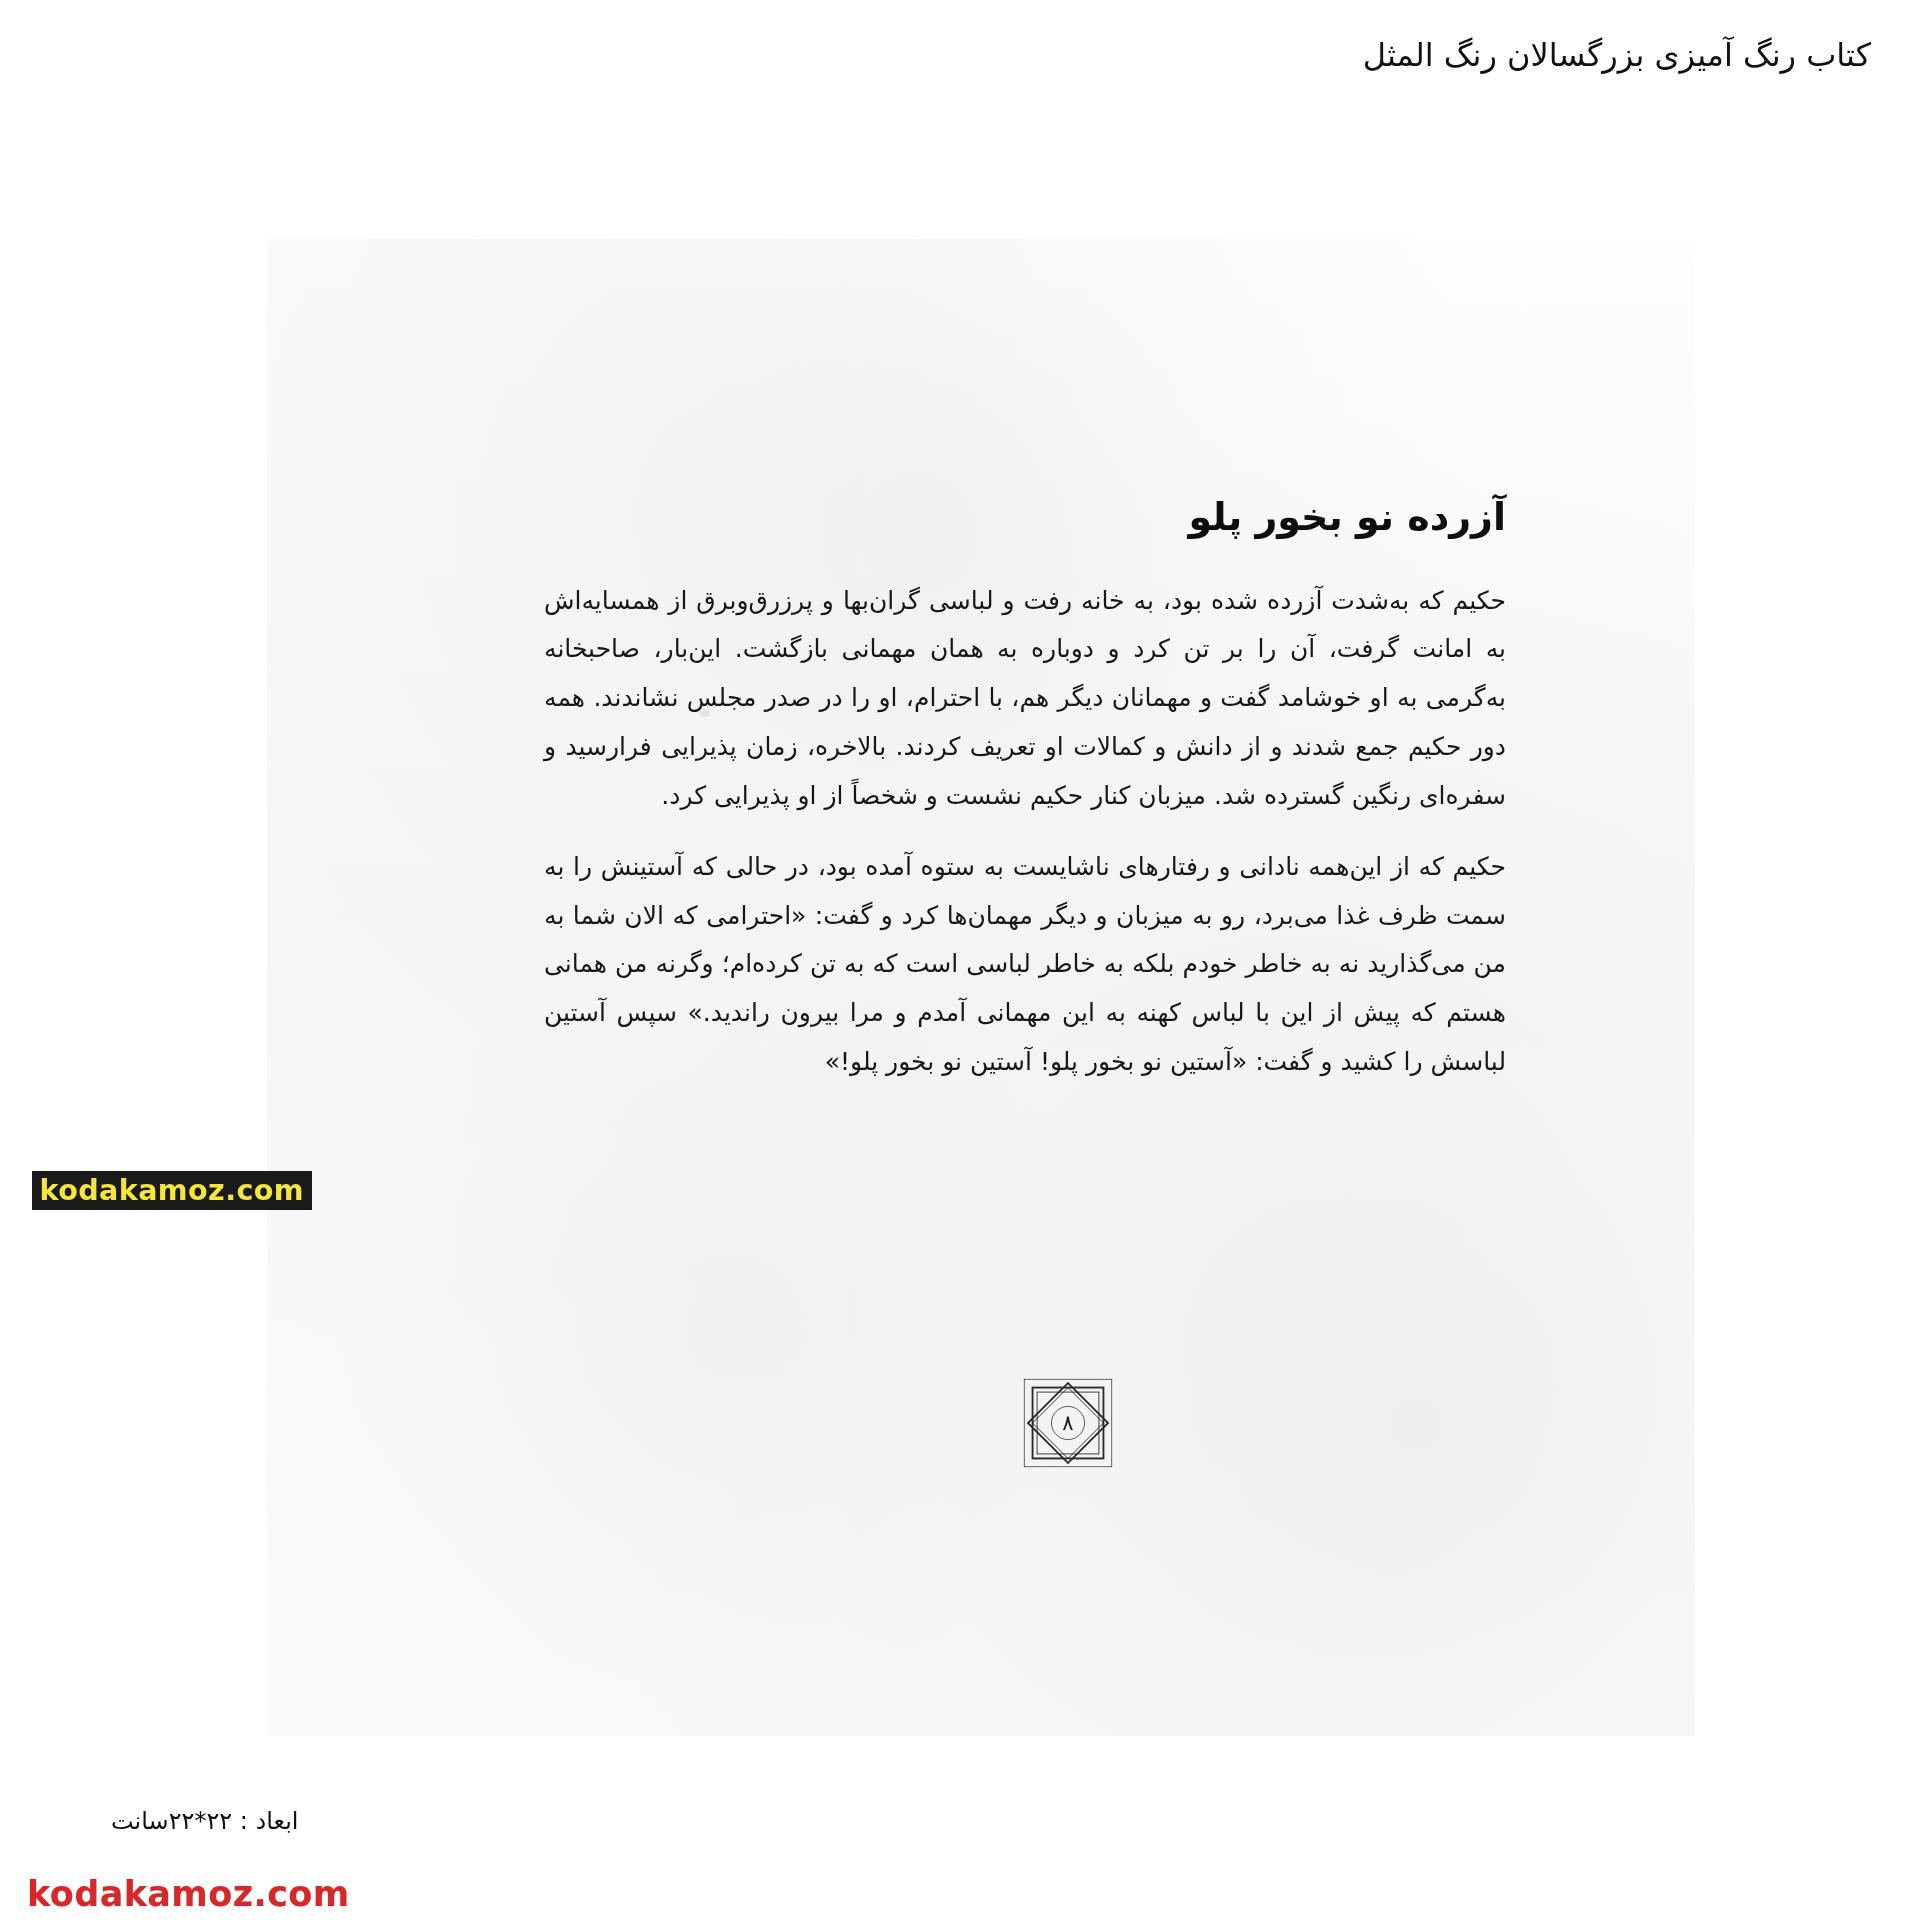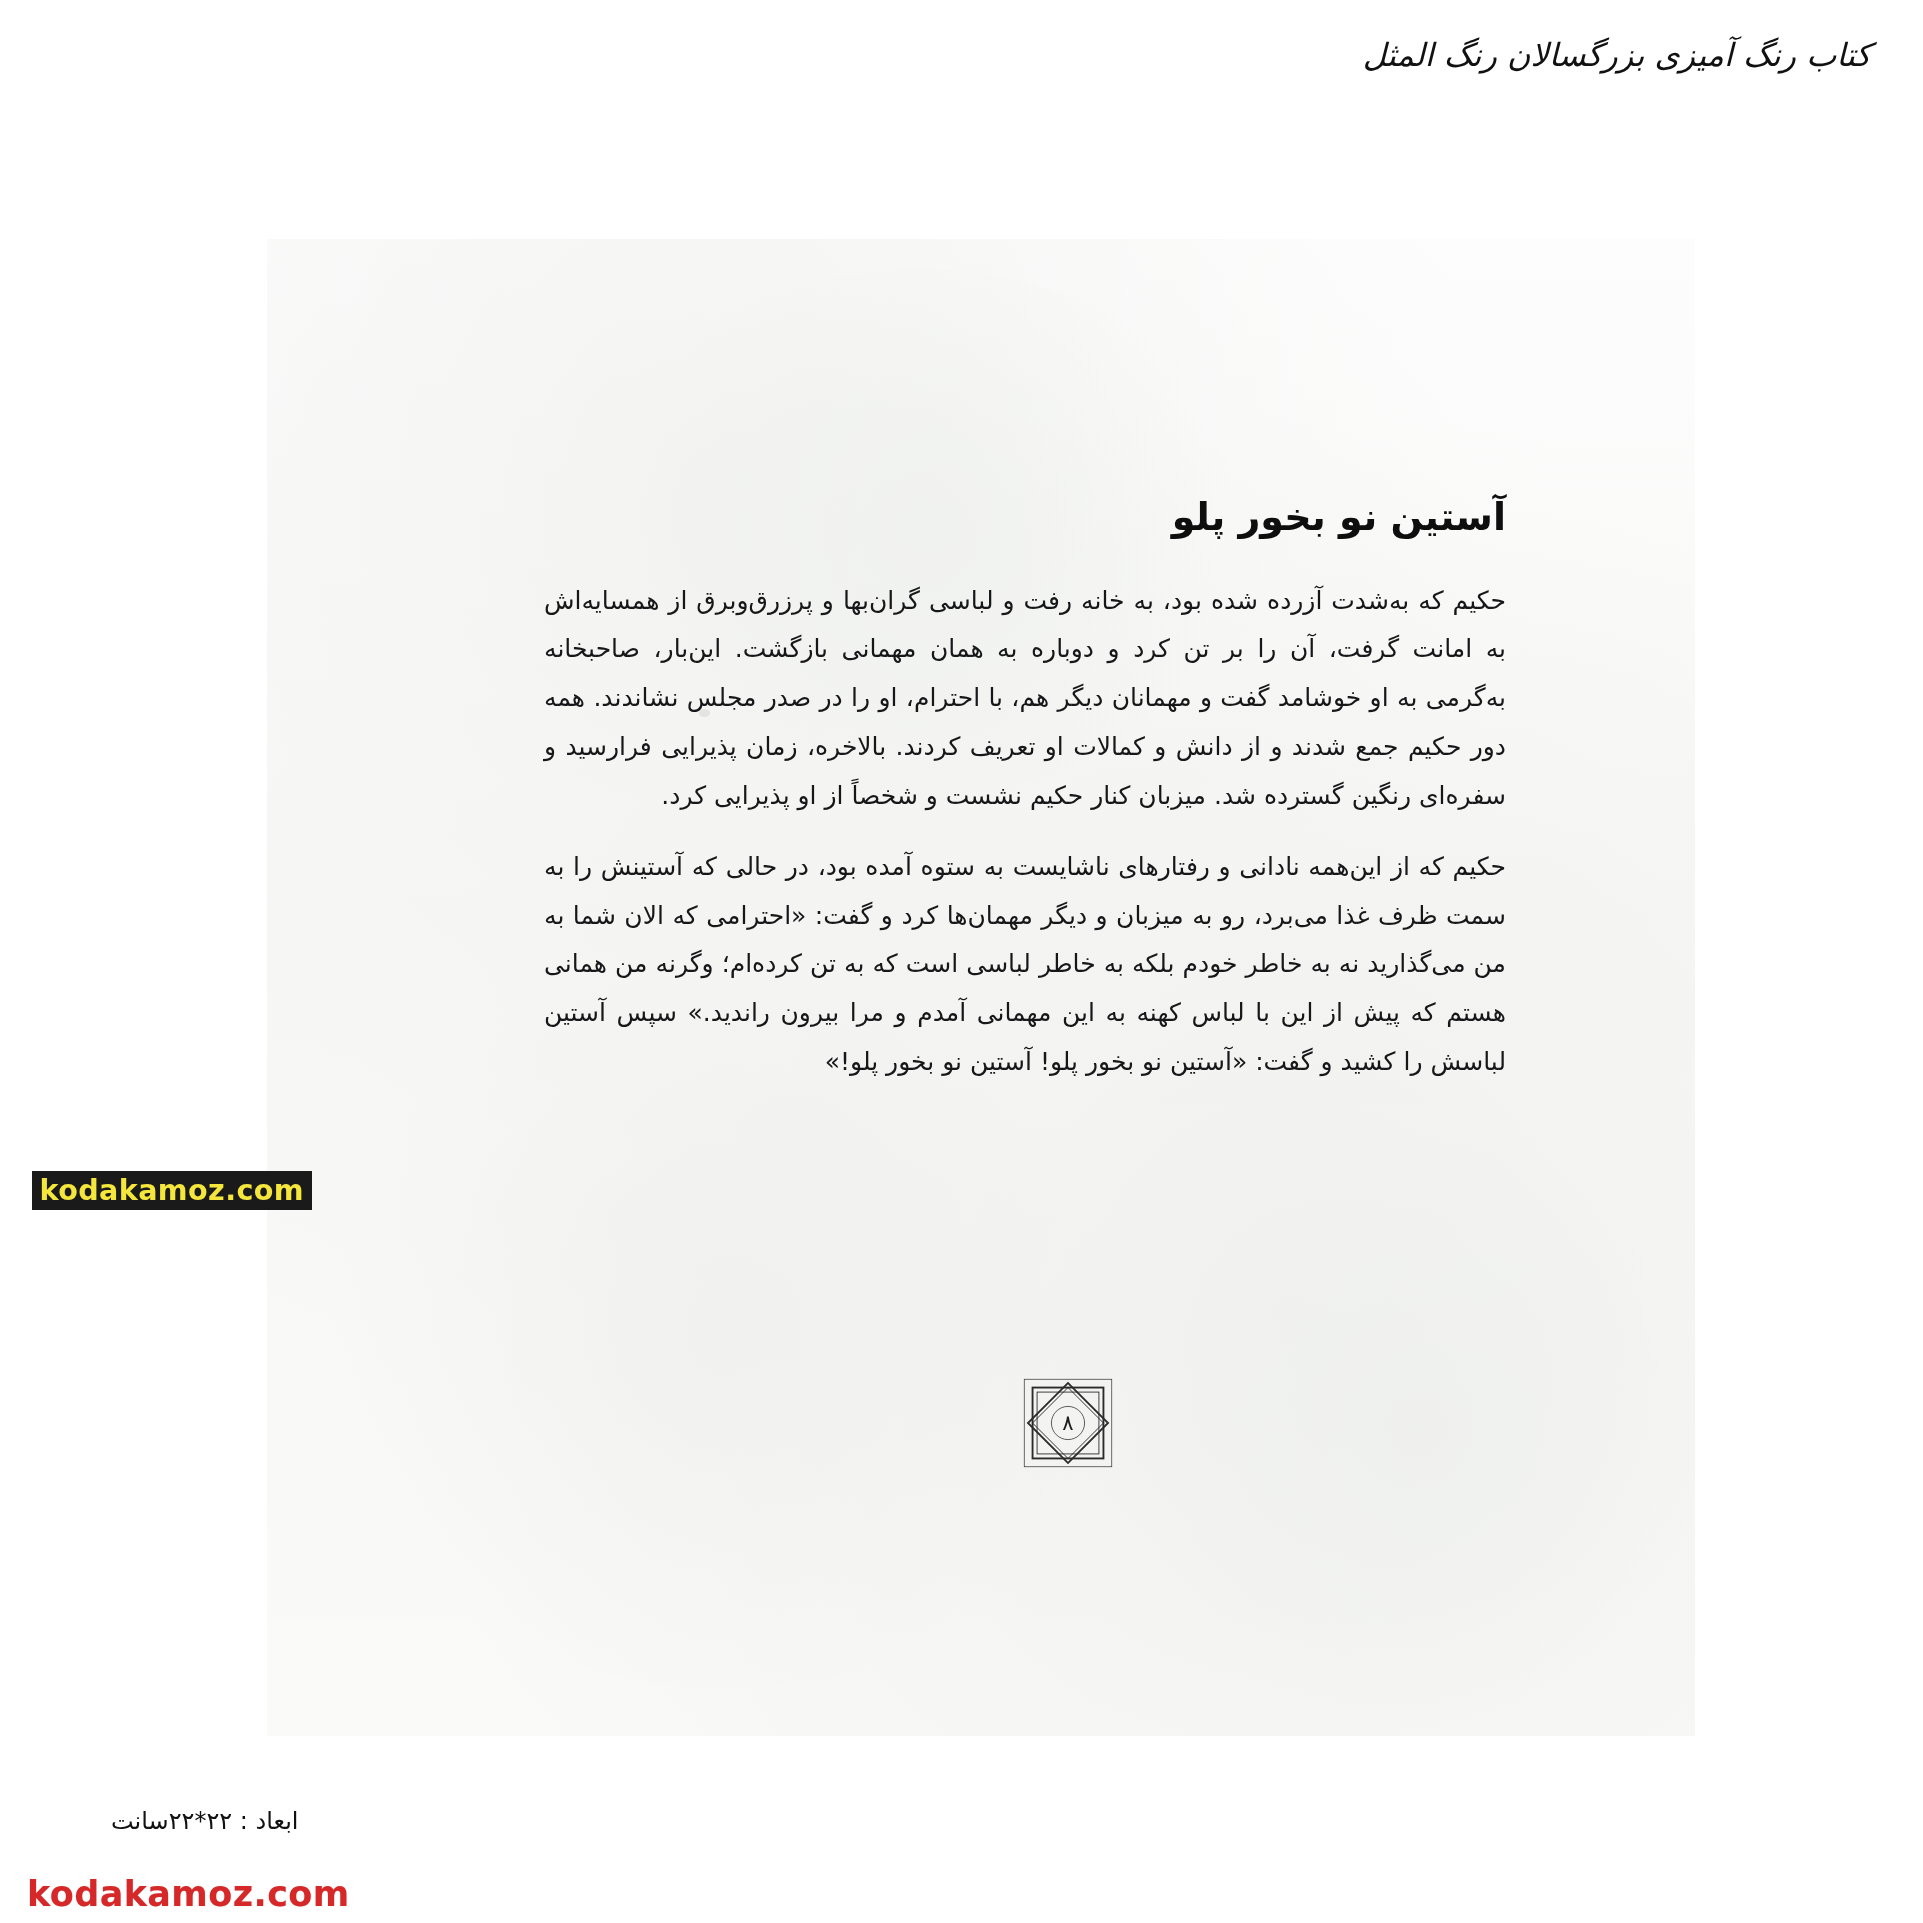--- a/index.html
+++ b/index.html
@@ -19,21 +19,20 @@
   .top-caption {
     position: absolute;
     top: 36px;
     right: 53px;
     font-size: 32px;
     color: #111111;
     direction: rtl;
     text-align: right;
     white-space: nowrap;
     letter-spacing: 0.4px;
-    font-style: italic;
   }
 
   
   .page-scan {
     position: absolute;
     left: 267px;
     top: 239px;
     width: 1428px;
     height: 1497px;
     background: #fbfbfb;
@@ -162,21 +161,21 @@
 
 <div class="top-caption">کتاب رنگ آمیزی بزرگسالان رنگ المثل</div>
 
 <div class="page-scan">
   <div class="wm wm-1"></div>
   <div class="wm wm-2"></div>
   <div class="wm wm-3"></div>
   <div class="wm-dot"></div>
 
   <div class="text-column">
-    <h1 class="story-title">آستین نو بخور پلو</h1>
+    <h1 class="story-title">آزرده نو بخور پلو</h1>
 
 
     <p class="story-para">حکیم که به‌شدت آزرده شده بود، به خانه رفت و لباسی گران‌بها و پرزرق‌وبرق از همسایه‌اش به امانت گرفت، آن را بر تن کرد و دوباره به همان مهمانی بازگشت. این‌بار، صاحبخانه به‌گرمی به او خوشامد گفت و مهمانان دیگر هم، با احترام، او را در صدر مجلس نشاندند. همه دور حکیم جمع شدند و از دانش و کمالات او تعریف کردند. بالاخره، زمان پذیرایی فرارسید و سفره‌ای رنگین گسترده شد. میزبان کنار حکیم نشست و شخصاً از او پذیرایی کرد.</p>
 
     <p class="story-para">حکیم که از این‌همه نادانی و رفتارهای ناشایست به ستوه آمده بود، در حالی که آستینش را به سمت ظرف غذا می‌برد، رو به میزبان و دیگر مهمان‌ها کرد و گفت: «احترامی که الان شما به من می‌گذارید نه به خاطر خودم بلکه به خاطر لباسی است که به تن کرده‌ام؛ وگرنه من همانی هستم که پیش از این با لباس کهنه به این مهمانی آمدم و مرا بیرون راندید.» سپس آستین لباسش را کشید و گفت: «آستین نو بخور پلو! آستین نو بخور پلو!»</p>
   </div>
 
   <div class="page-ornament">
     <svg width="92" height="92" viewBox="0 0 122 122" aria-hidden="true">
       <rect x="14" y="14" width="94" height="94" fill="none" stroke="#2b2b2b" stroke-width="2.5"></rect>

